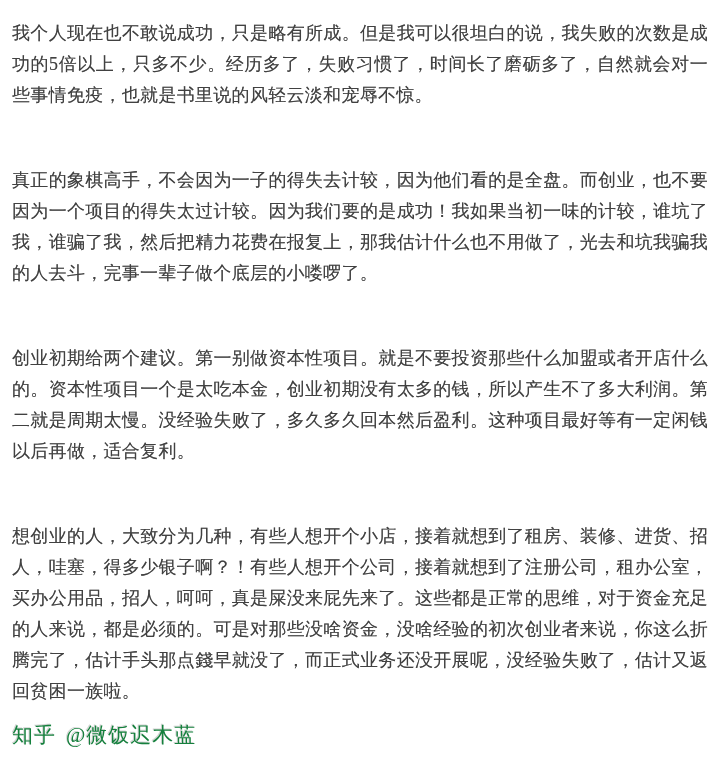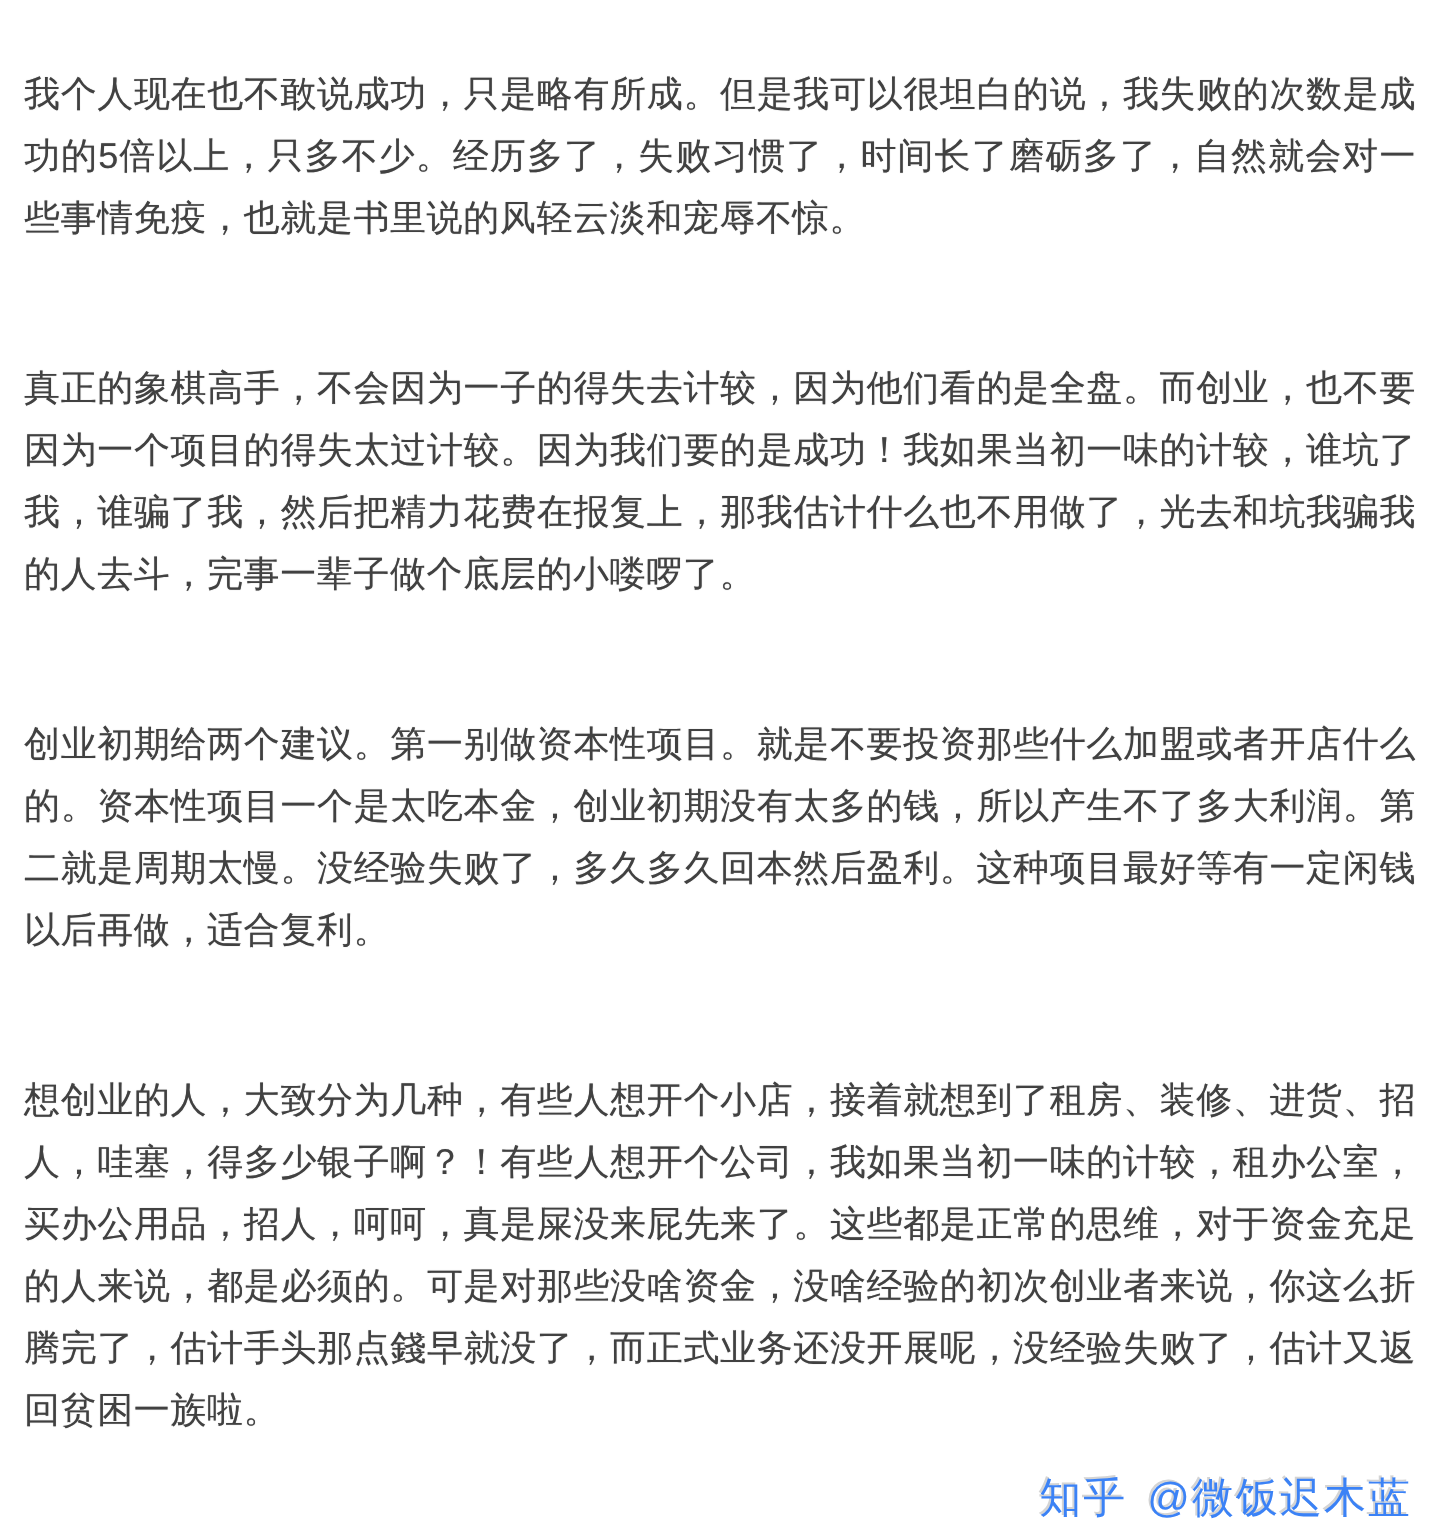--- a/index.html
+++ b/index.html
@@ -10,59 +10,60 @@
     height: 763px;
     background: #ffffff;
     overflow: hidden;
     font-family: "Liberation Sans", "DejaVu Sans", sans-serif;
   }
 
   .page {
     width: 720px;
     height: 541px;
     background: #ffffff;
-    padding: 32px 12px 0 12px;
+    padding: 18px 12px 0 12px;
+    font-family: Liberation Serif, serif;
   }
 
   .article p {
     font-size: 18px;
     line-height: 31px;
     letter-spacing: 0.3px;
     color: #414141;
     text-align: justify;
     margin: 0 0 54px 0;
     
     text-shadow: 0 0 0.4px rgba(65,65,65,0.55);
     word-break: break-all;
   }
 
   .article p:last-of-type {
     margin-bottom: 14px;
   }
 
   .watermark {
-    text-align: right;
+    text-align: left;
     padding-right: 2px;
     font-size: 21px;
     letter-spacing: 1px;
-    color: #3b82f6;
+    color: #15803d;
     text-shadow: -1px -1px 0 #d4d4d4, 1px 1px 0 #ffffff;
     user-select: none;
     white-space: nowrap;
   }
 
   .watermark .brand { margin-right: 10px; }
 </style>
 </head>
 <body>
 
 <div class="page">
   <div class="article">
     <p>我个人现在也不敢说成功，只是略有所成。但是我可以很坦白的说，我失败的次数是成功的5倍以上，只多不少。经历多了，失败习惯了，时间长了磨砺多了，自然就会对一些事情免疫，也就是书里说的风轻云淡和宠辱不惊。</p>
     <p>真正的象棋高手，不会因为一子的得失去计较，因为他们看的是全盘。而创业，也不要因为一个项目的得失太过计较。因为我们要的是成功！我如果当初一味的计较，谁坑了我，谁骗了我，然后把精力花费在报复上，那我估计什么也不用做了，光去和坑我骗我的人去斗，完事一辈子做个底层的小喽啰了。</p>
     <p>创业初期给两个建议。第一别做资本性项目。就是不要投资那些什么加盟或者开店什么的。资本性项目一个是太吃本金，创业初期没有太多的钱，所以产生不了多大利润。第二就是周期太慢。没经验失败了，多久多久回本然后盈利。这种项目最好等有一定闲钱以后再做，适合复利。</p>
-    <p>想创业的人，大致分为几种，有些人想开个小店，接着就想到了租房、装修、进货、招人，哇塞，得多少银子啊？！有些人想开个公司，我如果当初一味的计较，租办公室，买办公用品，招人，呵呵，真是屎没来屁先来了。这些都是正常的思维，对于资金充足的人来说，都是必须的。可是对那些没啥资金，没啥经验的初次创业者来说，你这么折腾完了，估计手头那点錢早就没了，而正式业务还没开展呢，没经验失败了，估计又返回贫困一族啦。</p>
+    <p>想创业的人，大致分为几种，有些人想开个小店，接着就想到了租房、装修、进货、招人，哇塞，得多少银子啊？！有些人想开个公司，接着就想到了注册公司，租办公室，买办公用品，招人，呵呵，真是屎没来屁先来了。这些都是正常的思维，对于资金充足的人来说，都是必须的。可是对那些没啥资金，没啥经验的初次创业者来说，你这么折腾完了，估计手头那点錢早就没了，而正式业务还没开展呢，没经验失败了，估计又返回贫困一族啦。</p>
   </div>
 
   <div class="watermark">
     <span class="brand">知乎</span><span>@微饭迟木蓝</span>
   </div>
 </div>
 
 </body></html>

